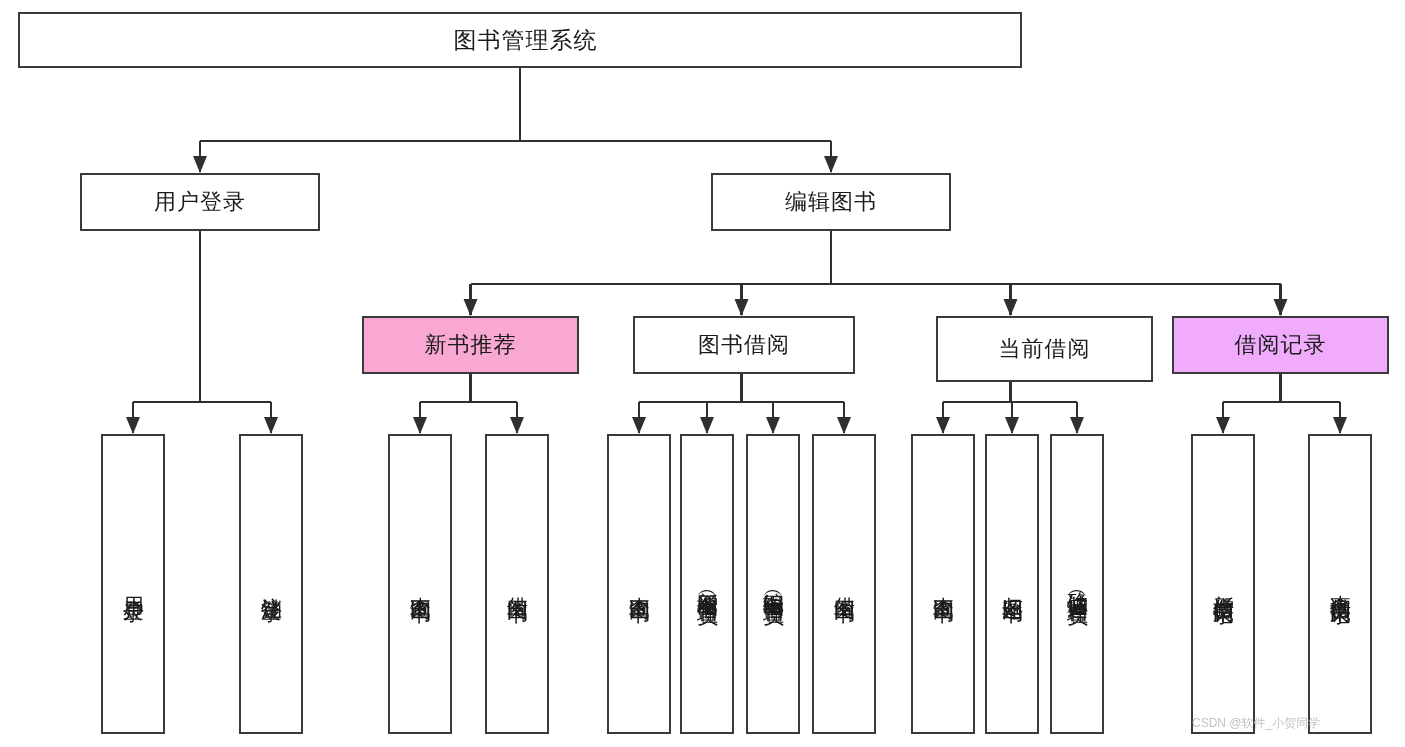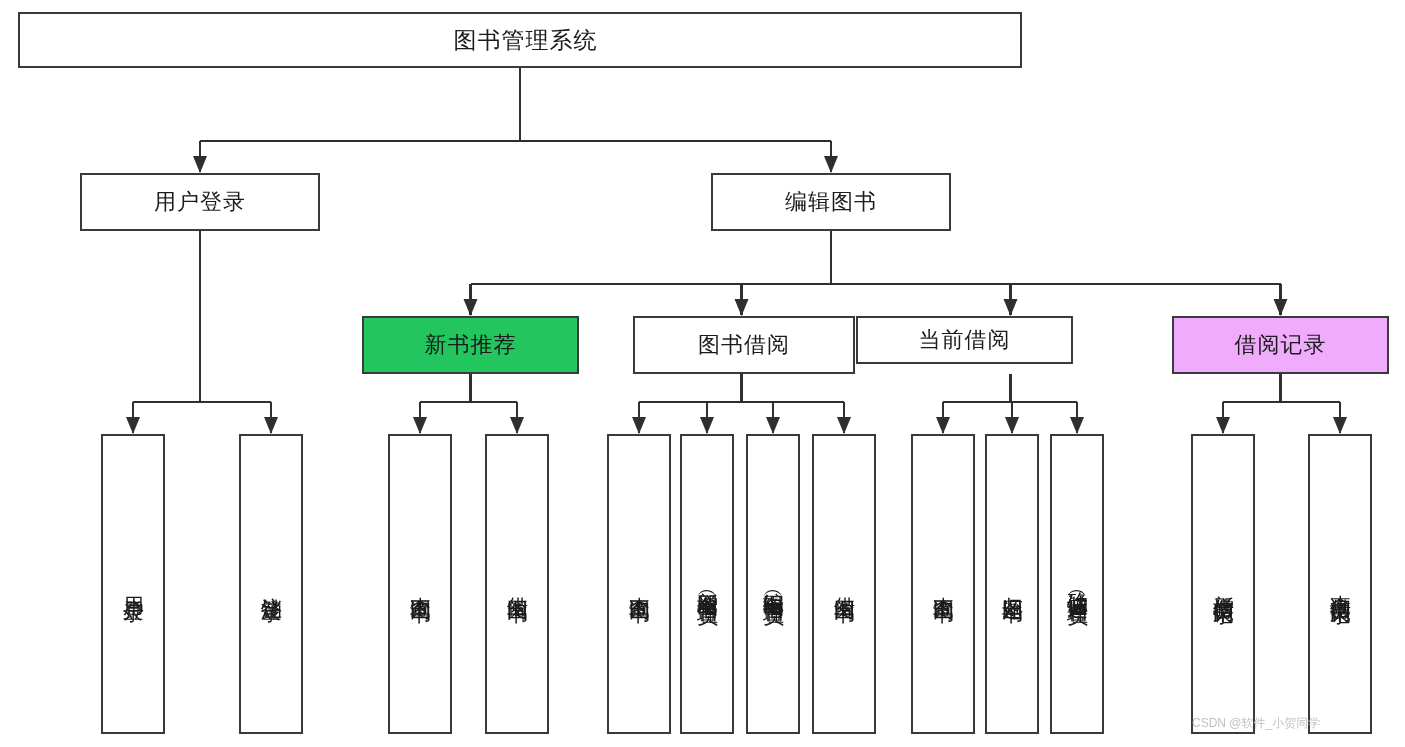--- a/index.html
+++ b/index.html
@@ -130,27 +130,27 @@
   <div id="nodes">
       <div class="node h root" style="left: 18px; top: 12px; width: 1004px; height: 56px; border-color: rgb(58, 58, 58); background: rgb(255, 255, 255); color: rgb(27, 27, 27); padding-left: 11px;">
         <span>图书管理系统</span>
       </div>
       <div class="node h" style="left: 80px; top: 173px; width: 240px; height: 58px; border-color: rgb(58, 58, 58); background: rgb(255, 255, 255); color: rgb(27, 27, 27);">
         <span>用户登录</span>
       </div>
       <div class="node h" style="left: 711px; top: 173px; width: 240px; height: 58px; border-color: rgb(58, 58, 58); background: rgb(255, 255, 255); color: rgb(27, 27, 27);">
         <span>编辑图书</span>
       </div>
-      <div class="node h" style="left: 362px; top: 316px; width: 217px; height: 58px; border-color: rgb(58, 58, 58); background: #22c55e; color: rgb(27, 27, 27);">
+      <div class="node h" style="left: 362px; top: 316px; width: 217px; height: 58px; border-color: rgb(58, 58, 58); background: #f9a8d4; color: rgb(27, 27, 27);">
         <span>新书推荐</span>
       </div>
       <div class="node h" style="left: 633px; top: 316px; width: 222px; height: 58px; border-color: rgb(58, 58, 58); background: rgb(255, 255, 255); color: rgb(27, 27, 27);">
         <span>图书借阅</span>
       </div>
-      <div class="node h" style="left: 856px; top: 316px; width: 217px; height: 48px; border-color: rgb(58, 58, 58); background: rgb(255, 255, 255); color: rgb(27, 27, 27);">
+      <div class="node h" style="left: 936px; top: 316px; width: 217px; height: 66px; border-color: rgb(58, 58, 58); background: rgb(255, 255, 255); color: rgb(27, 27, 27);">
         <span>当前借阅</span>
       </div>
       <div class="node h" style="left: 1172px; top: 316px; width: 217px; height: 58px; border-color: rgb(58, 58, 58); background: #f0abfc; color: rgb(27, 27, 27);">
         <span>借阅记录</span>
       </div>
       <div class="node v" style="left: 101px; top: 434px; width: 64px; height: 300px; border-color: rgb(58, 58, 58); background: rgb(255, 255, 255); color: rgb(27, 27, 27);">
         <span>用户登录</span>
       </div>
       <div class="node v" style="left: 239px; top: 434px; width: 64px; height: 300px; border-color: rgb(58, 58, 58); background: rgb(255, 255, 255); color: rgb(27, 27, 27);">
         <span>注销登录</span>

